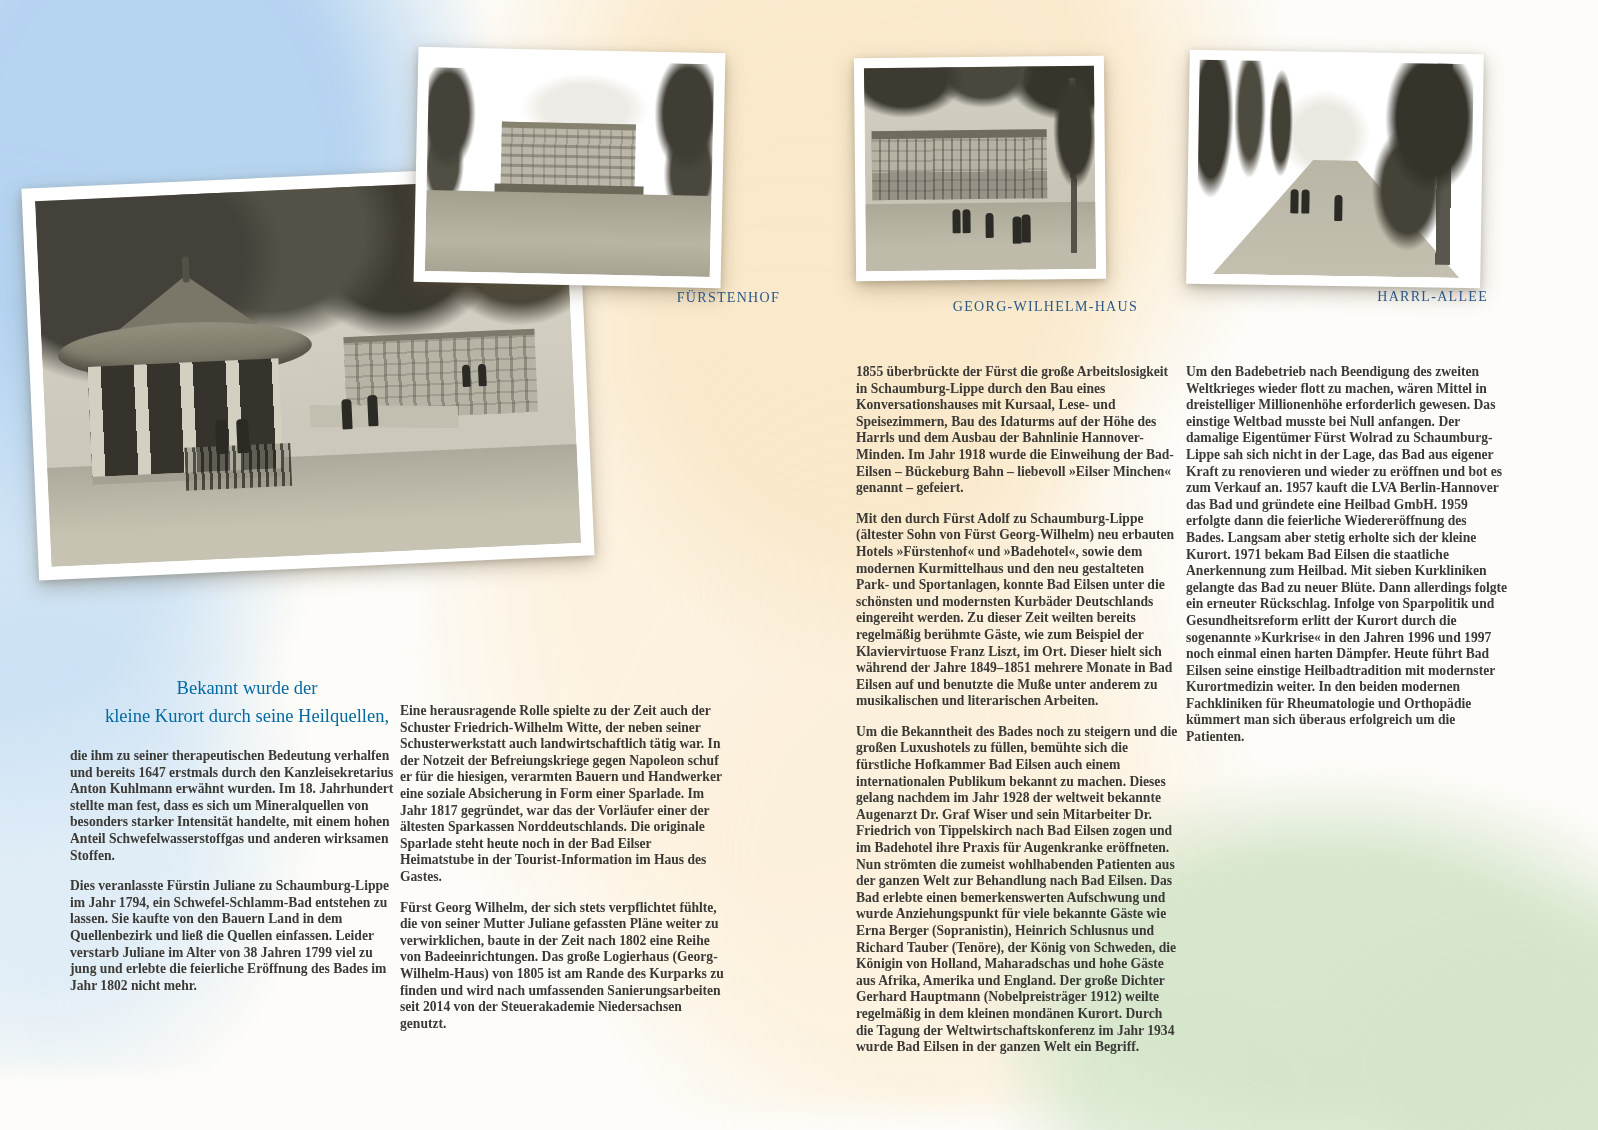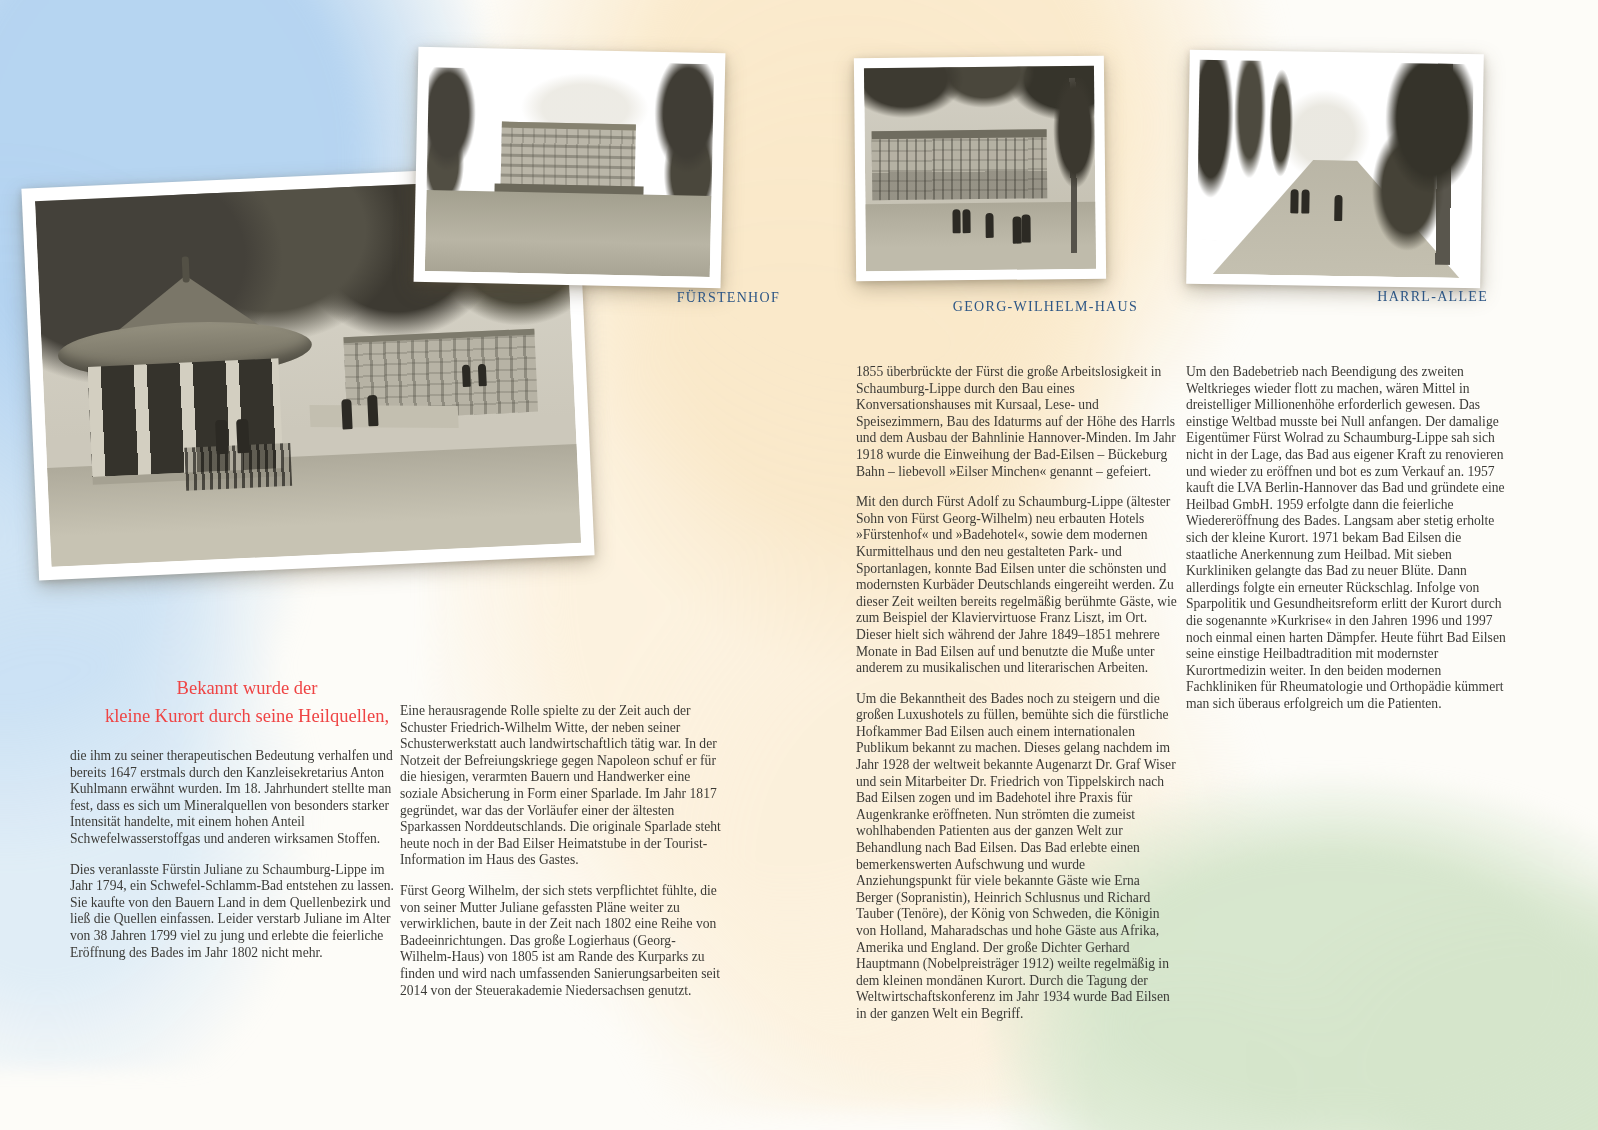--- a/index.html
+++ b/index.html
@@ -155,29 +155,29 @@
   #cap-gwh { left:868px; top:299px; width:270px; }
   #cap-harrl { left:1192px; top:289px; width:296px; }
 
   .page-title {
     position:absolute; left:60px; top:581px; width:665px; text-align:center;
     font-family:"Liberation Sans", sans-serif; font-weight:bold;
     font-size:59px; letter-spacing:-0.5px; color:#1c409c; z-index:4; line-height:1;
   }
   .lead {
     position:absolute; left:38px; top:674px; width:418px; text-align:center;
-    font-size:18.5px; line-height:28px; color:#ef4444; white-space:pre-line; z-index:4;
+    font-size:18.5px; line-height:28px; color:#0369a1; white-space:pre-line; z-index:4;
   }
   .closing {
     position:absolute; left:1162px; top:841px; width:366px; text-align:center;
     font-size:17.5px; line-height:23.5px; color:#2e5b9d; white-space:pre-line; z-index:4;
   }
 
   .body-col { position:absolute; z-index:4; }
-  .body-col p { margin:0 0 14px; font-size:13.6px; line-height:16.6px; color:#3b3a36; }
+  .body-col p { margin:0 0 14px; font-size:13.6px; line-height:16.6px; color:#3b3a36;font-weight:bold; }
   #col1 { left:70px; top:748px; width:324px; }
   #col2 { left:400px; top:703px; width:324px; }
   #col3 { left:856px; top:364px; width:322px; }
   #col4 { left:1186px; top:364px; width:322px; }
 </style>
 </head>
 <body>
 
 <div id="page">
 

